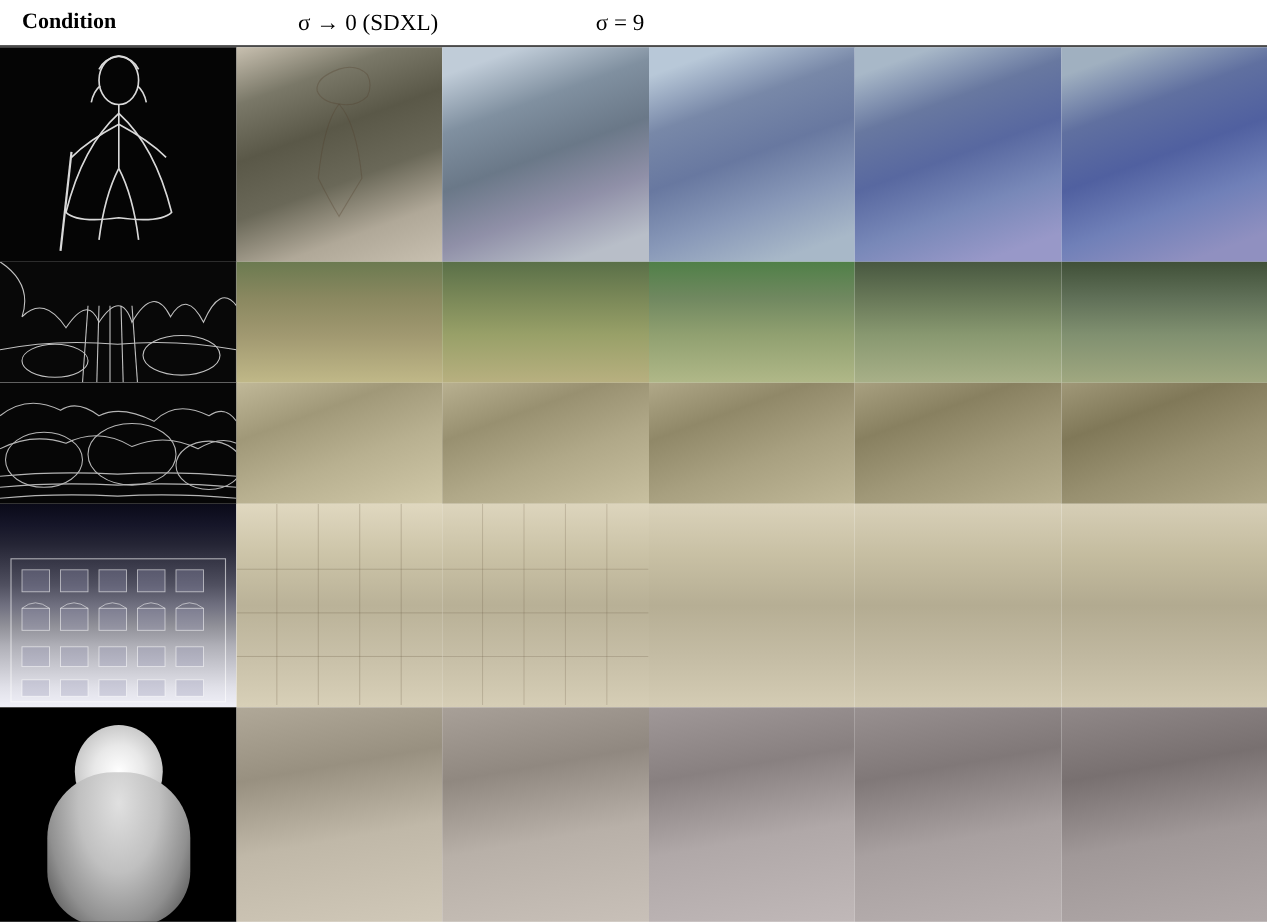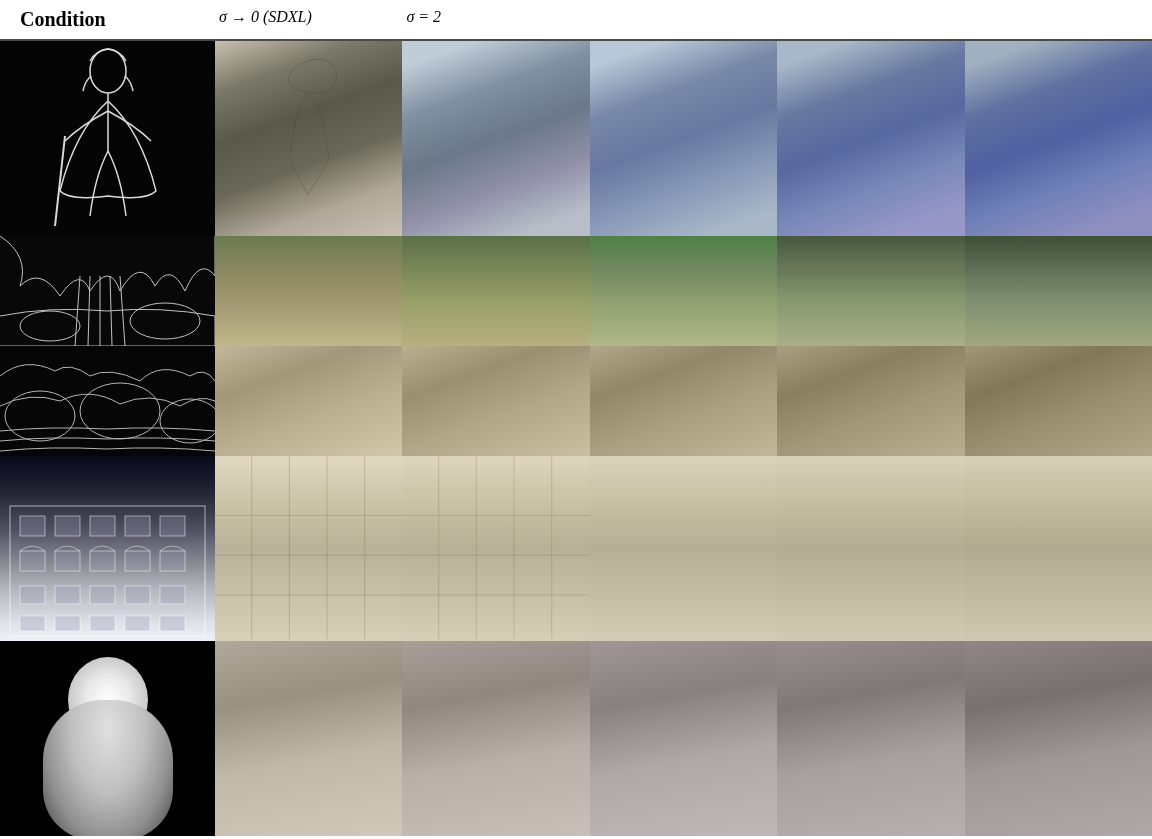--- a/index.html
+++ b/index.html
@@ -17,23 +17,22 @@
       padding: 0;
     }
     .header-row {
       display: grid;
       grid-template-columns: 215px repeat(5, 1fr);
       width: 100%;
       border-bottom: 2px solid #4a4a4a;
     }
     .header-cell {
       padding: 8px 4px;
-      text-align: left;
-      font-size: 16px;
-      font-style: italic;
+      text-align: right;
+      font-size: 21px;
     }
     .header-cell.condition-cell {
       text-align: left;
       padding-left: 20px;
       font-style: normal;
       font-size: 20px;
       font-weight: bold;
     }
 
     .caption-row {
@@ -157,21 +156,21 @@
 <body>
 
 <div class="main-container">
 
   <div class="header-row">
     <div class="header-cell condition-cell">Condition</div>
     <div class="header-cell">
       <span>σ → 0 (SDXL)</span>
     </div>
     <div class="header-cell">
-      <span>σ = 2</span>
+      <span>σ = 9</span>
     </div>
   </div>
 
   <div class="rows-container">
 
     <div class="img-row r1">
 
       <div class="cell cond-r1">
         <svg class="line-art-overlay" viewBox="0 0 215 195" xmlns="http://www.w3.org/2000/svg">
 

